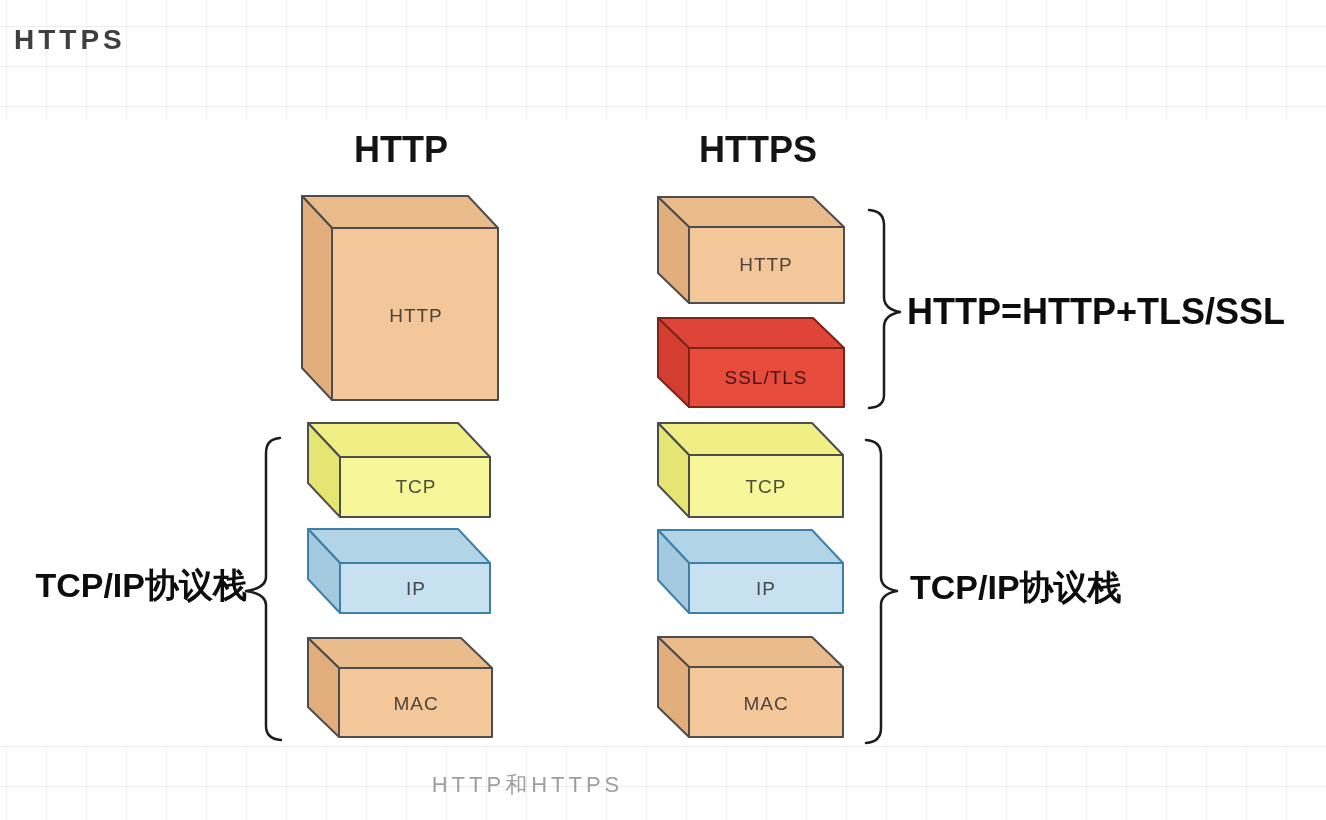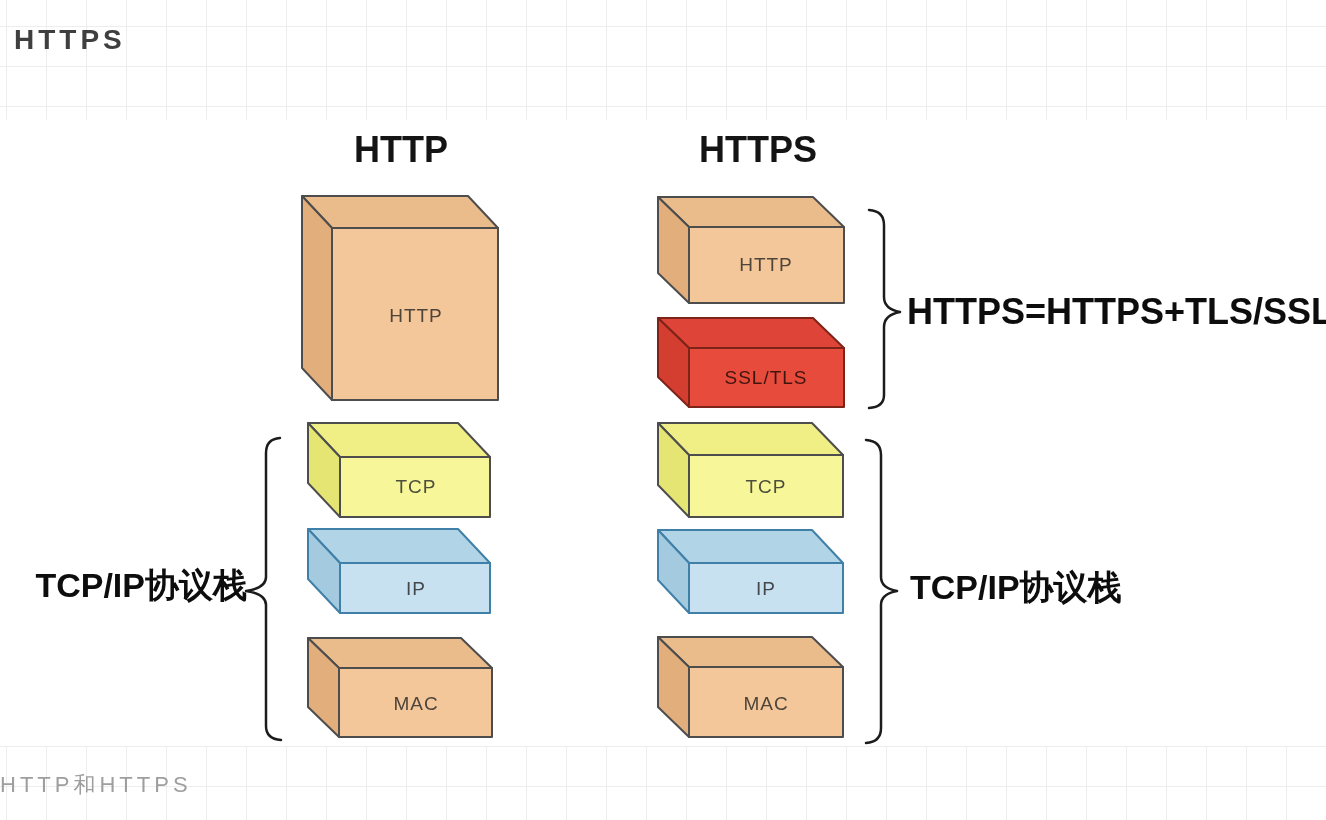--- a/index.html
+++ b/index.html
@@ -33,21 +33,21 @@
   }
   #left-stack-label{
     position:absolute;left:0px;top:565px;width:247px;text-align:right;
     font-size:34px;font-weight:700;color:#0d0d0d;line-height:40px;white-space:nowrap;
   }
   #right-stack-label{
     position:absolute;left:910px;top:567px;width:416px;text-align:left;
     font-size:34px;font-weight:700;color:#0d0d0d;line-height:40px;white-space:nowrap;
   }
   #bottom-caption{
-    position:absolute;left:0;top:769px;width:1055px;
+    position:absolute;left:0;top:769px;width:1055px;text-align:center;
     font-size:22px;letter-spacing:4px;color:#9e9e9e;line-height:32px;
   }
   .box-face{stroke-width:2;stroke-linejoin:round;}
   .box-label{
     font-size:19px;font-weight:500;letter-spacing:1px;text-anchor:middle;
     font-family:"Liberation Sans", sans-serif;
   }
   .brace{fill:none;stroke-width:2.5;stroke-linecap:round;stroke-linejoin:round;}
 </style>
 </head>
@@ -125,20 +125,20 @@
       <polygon class="box-face" points="689,667 843,667 812,637 658,637" fill="#EBBC8B" stroke="#4D4D4D"></polygon>
       <polygon class="box-face" points="689,667 658,637 658,707 689,737" fill="#E1AE7C" stroke="#4D4D4D"></polygon>
       <polygon class="box-face" points="689,667 843,667 843,737 689,737" fill="#F3C79A" stroke="#4D4D4D"></polygon>
       <text class="box-label" x="766" y="710" fill="#4E443A">MAC</text>
     </g>
   </svg>
 
   <div id="header-http" class="col-header">HTTP</div>
   <div id="header-https" class="col-header">HTTPS</div>
 
-  <div id="equation-label">HTTPS=HTTPS+TLS/SSL</div>
+  <div id="equation-label">HTTP=HTTP+TLS/SSL</div>
 
   <div id="left-stack-label">TCP/IP协议栈</div>
   <div id="right-stack-label">TCP/IP协议栈</div>
 
   <div id="bottom-caption">HTTP和HTTPS</div>
 
 </div>
 
 </body></html>

